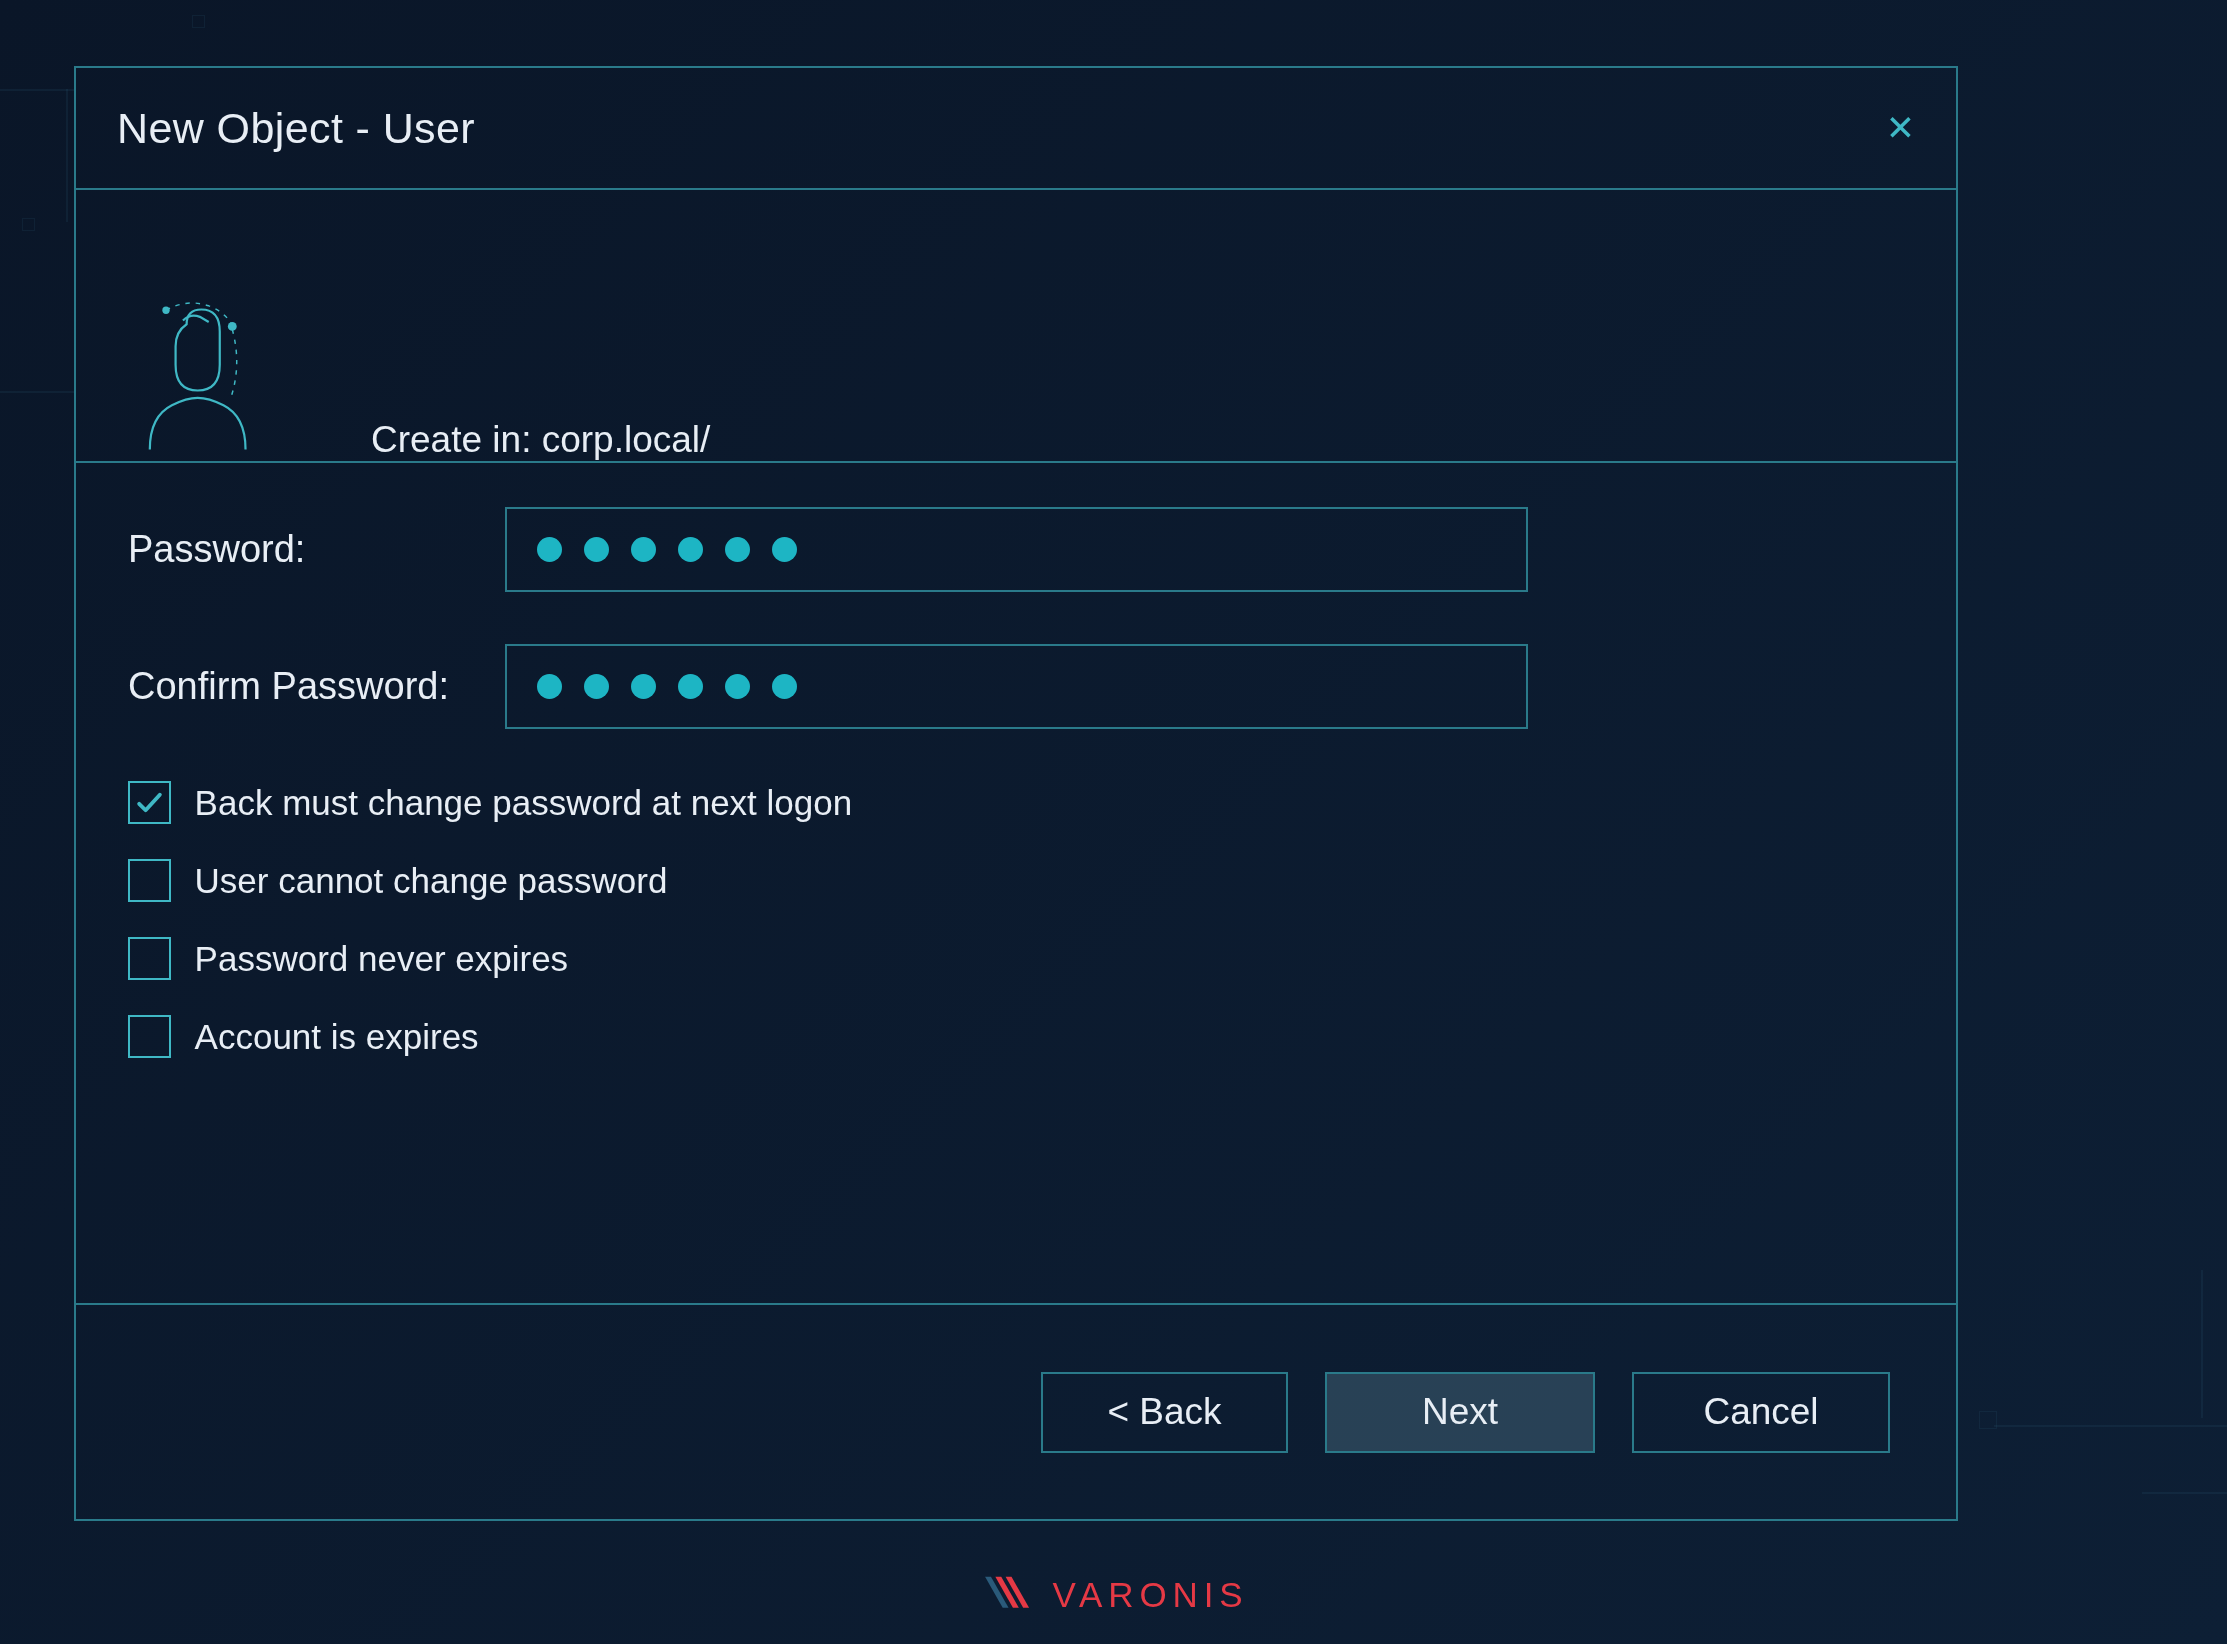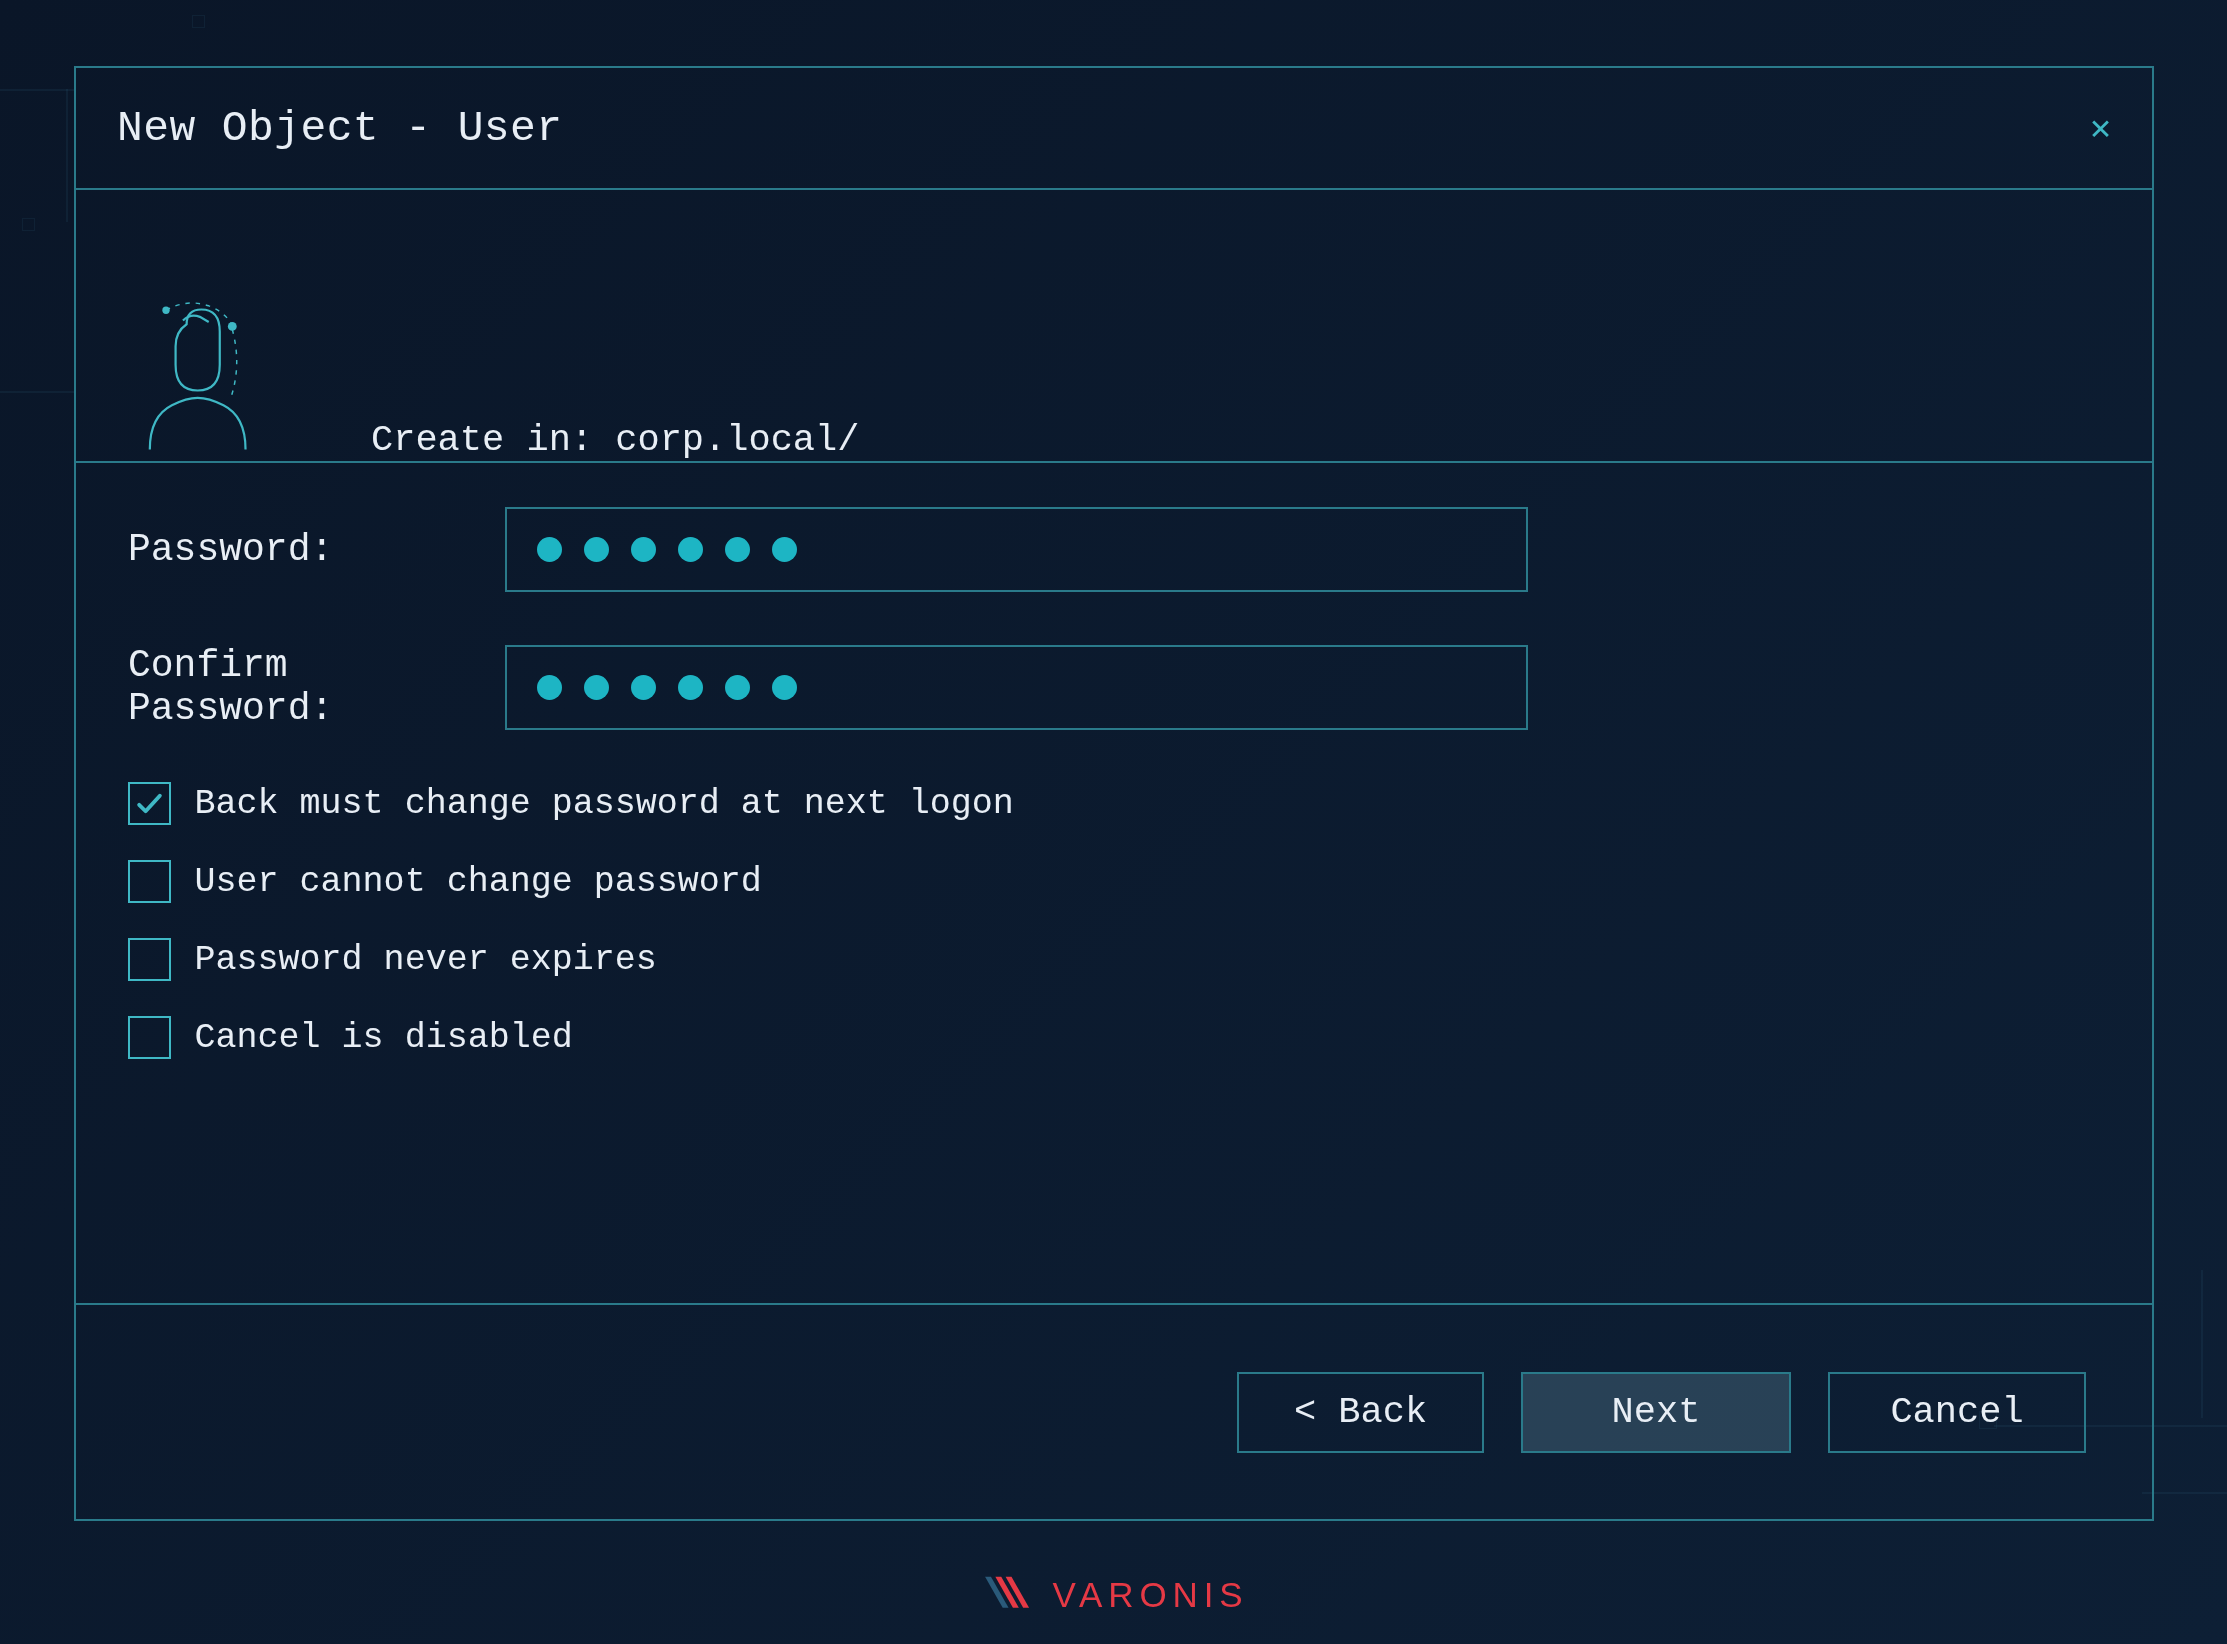--- a/index.html
+++ b/index.html
@@ -22,25 +22,24 @@
 .bg-line3 { top: 391px; left: 0; width: 74px; height: 0; }
 .bg-line4 { top: 1425px; left: 1994px; width: 295px; height: 0; }
 .bg-box3 { top: 1411px; left: 1979px; width: 17.7px; height: 17.7px; }
 .bg-line5 { top: 1492px; left: 2142px; width: 148px; height: 0; }
 .bg-line6 { top: 1270px; left: 2201px; width: 0; height: 148px; }
 
 .dialog {
   position: absolute;
   top: 66px;
   left: 74px;
-  width: 2080px;
+  width: 1884px;
   height: 1455px;
   border: 2.2px solid #2a7a8a;
   background: transparent;
-  font-family: Liberation Mono, monospace;
 }
 .title-bar {
   height: 122px;
   border-bottom: 2.2px solid #2a7a8a;
   display: flex;
   align-items: center;
   justify-content: space-between;
   padding: 0 41px;
 }
 .title-text {
@@ -249,21 +248,21 @@
       <div class="checkbox-row">
         <div class="checkbox"></div>
         <div class="checkbox-label">User cannot change password</div>
       </div>
       <div class="checkbox-row">
         <div class="checkbox"></div>
         <div class="checkbox-label">Password never expires</div>
       </div>
       <div class="checkbox-row">
         <div class="checkbox"></div>
-        <div class="checkbox-label">Cancel is disabled</div>
+        <div class="checkbox-label">Account is expires</div>
       </div>
     </div>
   </div>
 
   <div class="button-bar">
     <div class="btn">&lt; Back</div>
     <div class="btn btn-next">Next</div>
     <div class="btn btn-cancel">Cancel</div>
   </div>
 </div>

